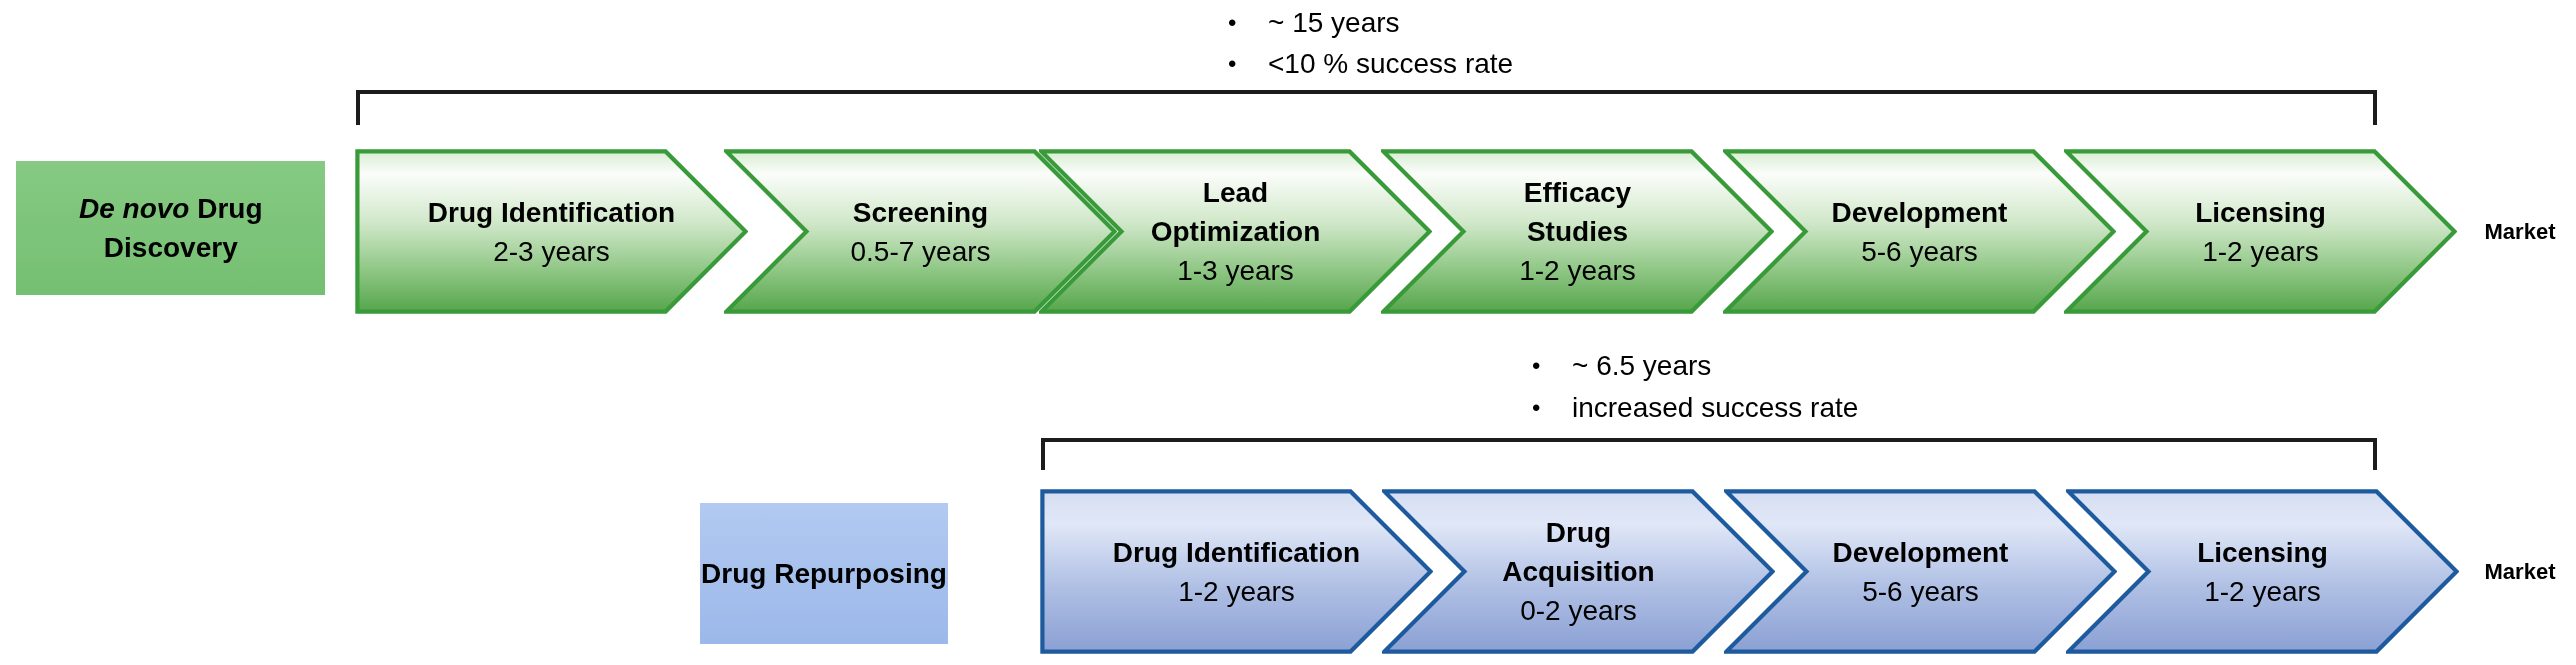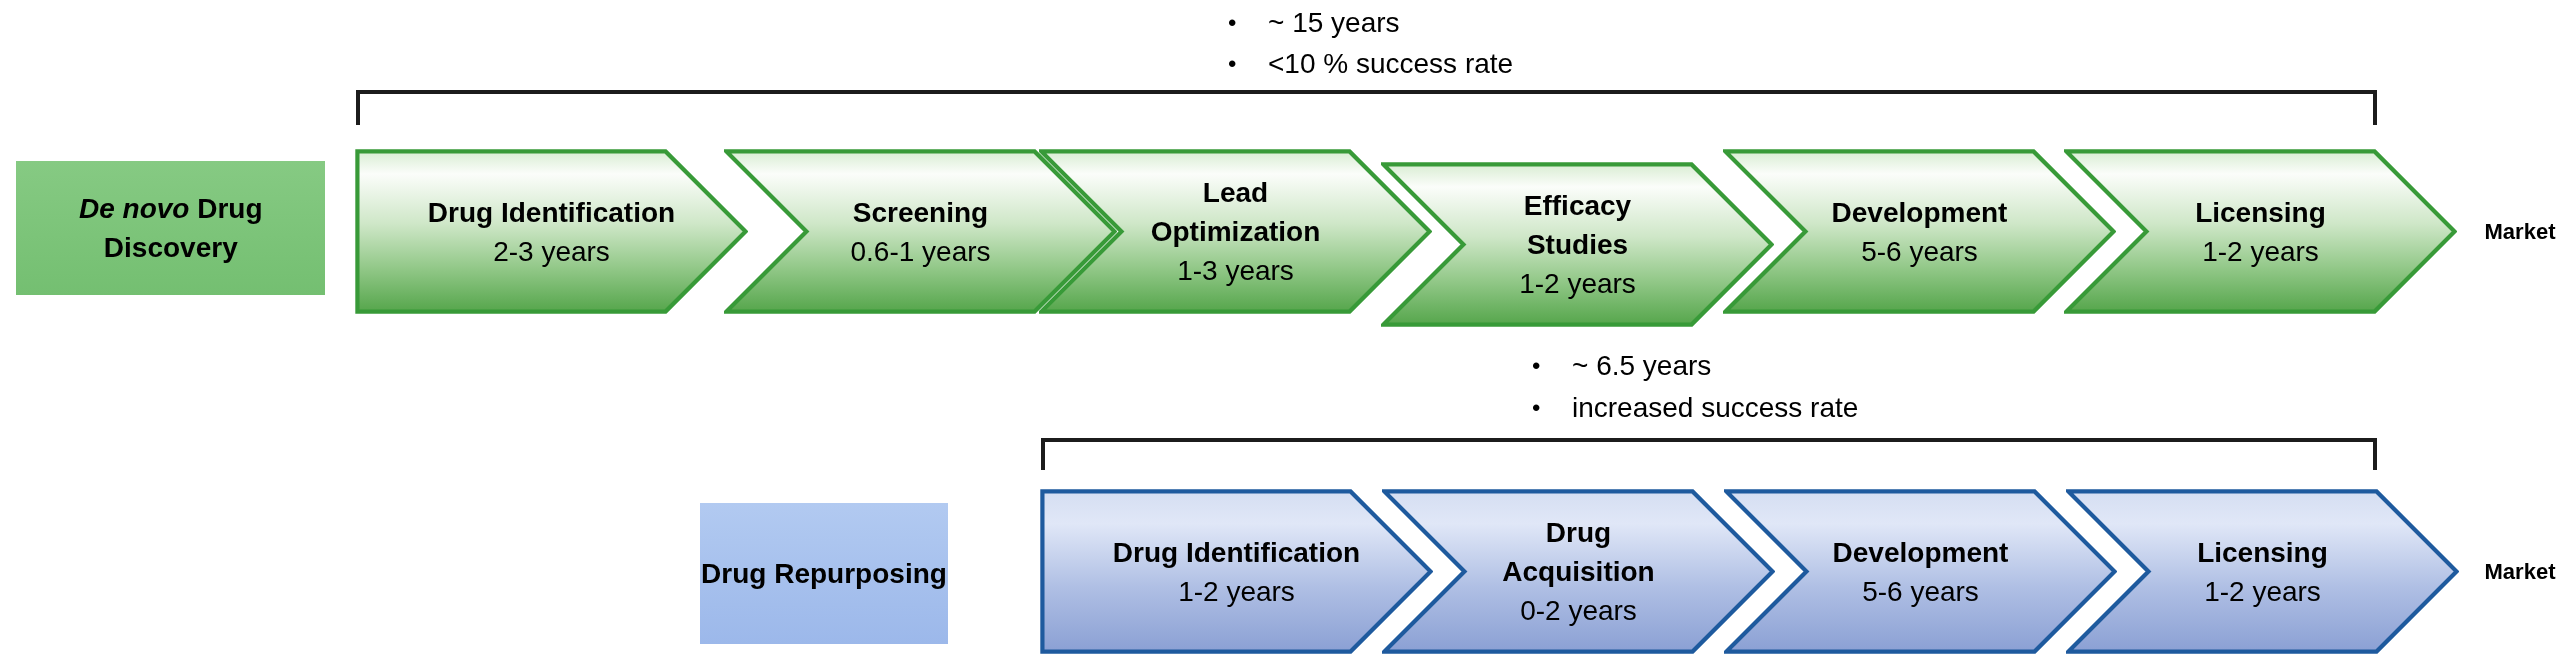--- a/index.html
+++ b/index.html
@@ -142,34 +142,34 @@
       <div class="stage-title">Drug Identification</div>
       <div class="stage-years">2-3 years</div>
     </div>
   </div>
   <div class="chevron" style="left:724px; top:149px;text-decoration:underline;">
     <svg width="393" height="165" viewBox="0 0 653 274">
       <polygon points="4,4 516,4 649,137 516,270 4,270 137,137" fill="url(#gradGreen)" stroke="#389a38" stroke-width="7" stroke-miterlimit="10"></polygon>
     </svg>
     <div class="stage-text">
       <div class="stage-title">Screening</div>
-      <div class="stage-years">0.6-1 years</div>
+      <div class="stage-years">0.5-7 years</div>
     </div>
   </div>
   <div class="chevron" style="left:1039px; top:149px;">
     <svg width="393" height="165" viewBox="0 0 653 274">
       <polygon points="4,4 516,4 649,137 516,270 4,270 137,137" fill="url(#gradGreen)" stroke="#389a38" stroke-width="7" stroke-miterlimit="10"></polygon>
     </svg>
     <div class="stage-text">
       <div class="stage-title">Lead
 Optimization</div>
       <div class="stage-years">1-3 years</div>
     </div>
   </div>
-  <div class="chevron" style="left:1381px; top:149px;margin-top:13px;">
+  <div class="chevron" style="left:1381px; top:149px;">
     <svg width="393" height="165" viewBox="0 0 653 274">
       <polygon points="4,4 516,4 649,137 516,270 4,270 137,137" fill="url(#gradGreen)" stroke="#389a38" stroke-width="7" stroke-miterlimit="10"></polygon>
     </svg>
     <div class="stage-text">
       <div class="stage-title">Efficacy
 Studies</div>
       <div class="stage-years">1-2 years</div>
     </div>
   </div>
   <div class="chevron" style="left:1723px; top:149px;">

